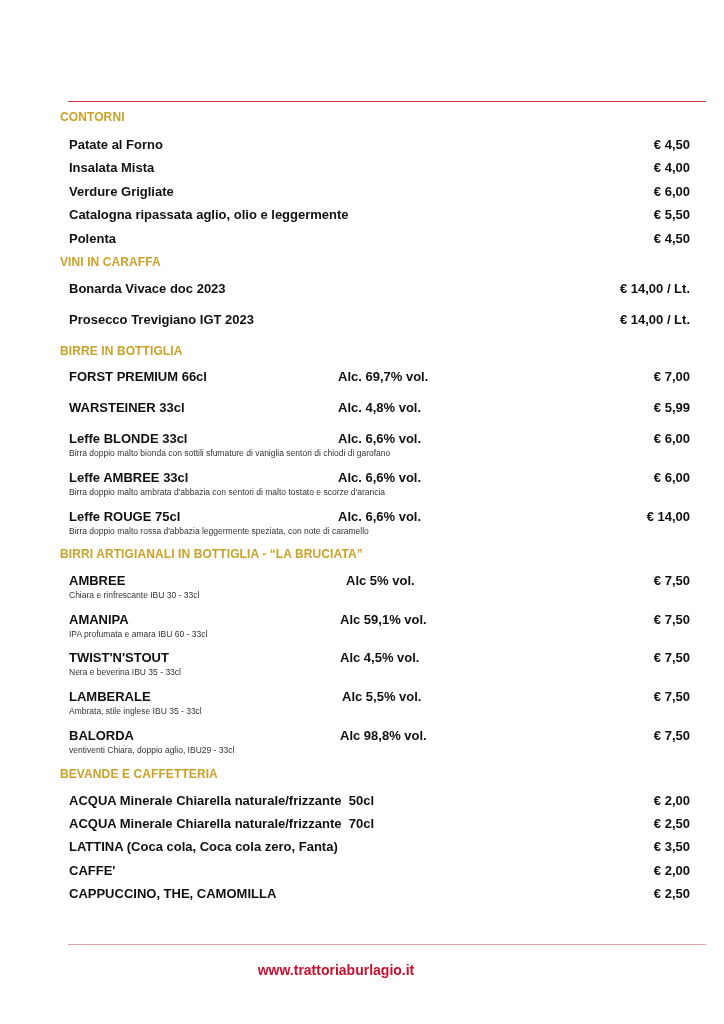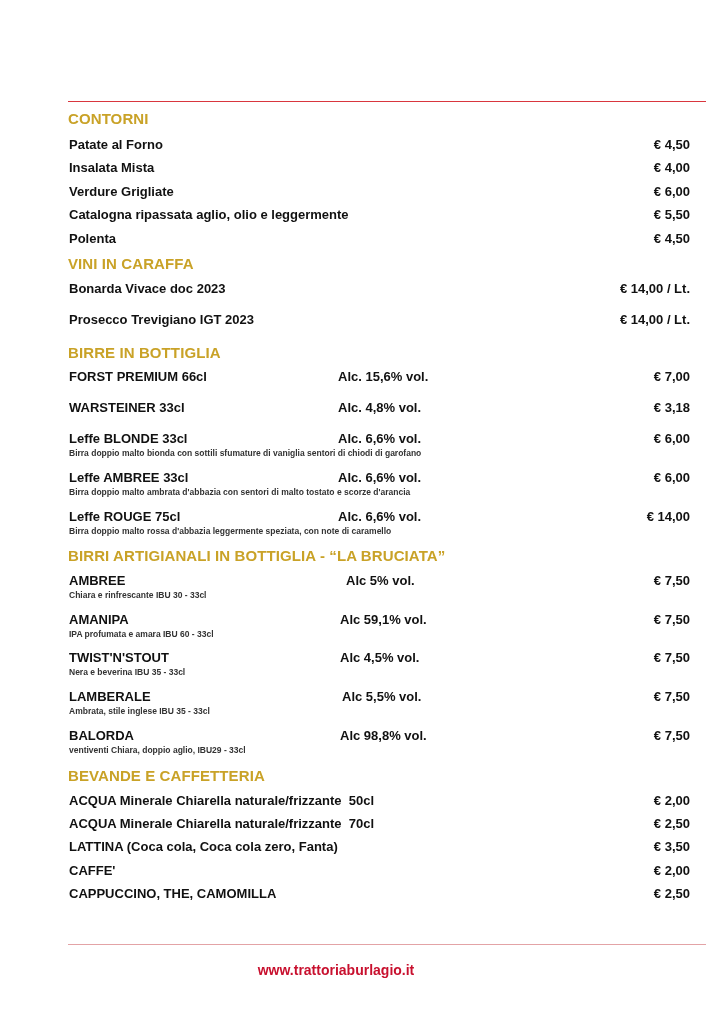--- a/index.html
+++ b/index.html
@@ -1,23 +1,23 @@
 <!DOCTYPE html>
 <html><head>
   <meta charset="utf-8">
   <style>
     html, body { margin: 0; padding: 0; background: #ffffff; }
     body { width: 724px; height: 1024px; position: relative; overflow: hidden;
            font-family: "Liberation Sans", "DejaVu Sans", sans-serif; color: #111111; }
     .rule-top { position: absolute; left: 68px; top: 101px; width: 638px; height: 1px; background: #d9363e; }
     .rule-bottom { position: absolute; left: 68px; top: 944px; width: 638px; height: 1px; background: #e3a3a6; }
-    .heading { position: absolute; left: 68px; font-size: 15px; font-weight: bold; color: #c9a227; letter-spacing: 0.1px; white-space: nowrap; }
+    .heading { position: absolute; left: 60px; font-size: 12px; font-weight: bold; color: #c9a227; letter-spacing: 0.1px; white-space: nowrap; }
     .name { position: absolute; left: 69px; font-size: 13px; font-weight: bold; color: #111; white-space: nowrap; }
     .alc { position: absolute; font-size: 13px; font-weight: bold; color: #111; white-space: nowrap; }
-    .desc { position: absolute; left: 69px; font-size: 8.5px; color: #333; white-space: nowrap; font-weight: bold; }
+    .desc { position: absolute; left: 69px; font-size: 8.5px; color: #333; white-space: nowrap; }
     .price { position: absolute; right: 34px; font-size: 13px; font-weight: bold; color: #111; white-space: nowrap; text-align: right; }
     .footer { position: absolute; left: 0; width: 672px; top: 962px; text-align: center; font-size: 14px; font-weight: bold; color: #c8102e; }
   </style>
 </head>
 <body>
 
 <div class="rule-top"></div>
 
 <div class="heading" style="top:110px">CONTORNI</div>
 <div class="name" style="top:137px">Patate al Forno</div>
@@ -32,26 +32,26 @@
 <div class="price" style="top:231px">€ 4,50</div>
 
 <div class="heading" style="top:255px">VINI IN CARAFFA</div>
 <div class="name" style="top:281px">Bonarda Vivace doc 2023</div>
 <div class="price" style="top:281px">€ 14,00 / Lt.</div>
 <div class="name" style="top:312px">Prosecco Trevigiano IGT 2023</div>
 <div class="price" style="top:312px">€ 14,00 / Lt.</div>
 
 <div class="heading" style="top:344px">BIRRE IN BOTTIGLIA</div>
 <div class="name" style="top:369px">FORST PREMIUM 66cl</div>
-<div class="alc" style="top:369px;left:338px">Alc. 15,6% vol.</div>
+<div class="alc" style="top:369px;left:338px">Alc. 69,7% vol.</div>
 <div class="price" style="top:369px">€ 7,00</div>
 
 <div class="name" style="top:400px">WARSTEINER 33cl</div>
 <div class="alc" style="top:400px;left:338px">Alc. 4,8% vol.</div>
-<div class="price" style="top:400px">€ 3,18</div>
+<div class="price" style="top:400px">€ 5,99</div>
 
 <div class="name" style="top:431px">Leffe BLONDE 33cl</div>
 <div class="alc" style="top:431px;left:338px">Alc. 6,6% vol.</div>
 <div class="price" style="top:431px">€ 6,00</div>
 <div class="desc" style="top:448px">Birra doppio malto bionda con sottili sfumature di vaniglia sentori di chiodi di garofano</div>
 
 <div class="name" style="top:470px">Leffe AMBREE 33cl</div>
 <div class="alc" style="top:470px;left:338px">Alc. 6,6% vol.</div>
 <div class="price" style="top:470px">€ 6,00</div>
 <div class="desc" style="top:487px">Birra doppio malto ambrata d'abbazia con sentori di malto tostato e scorze d'arancia</div>

